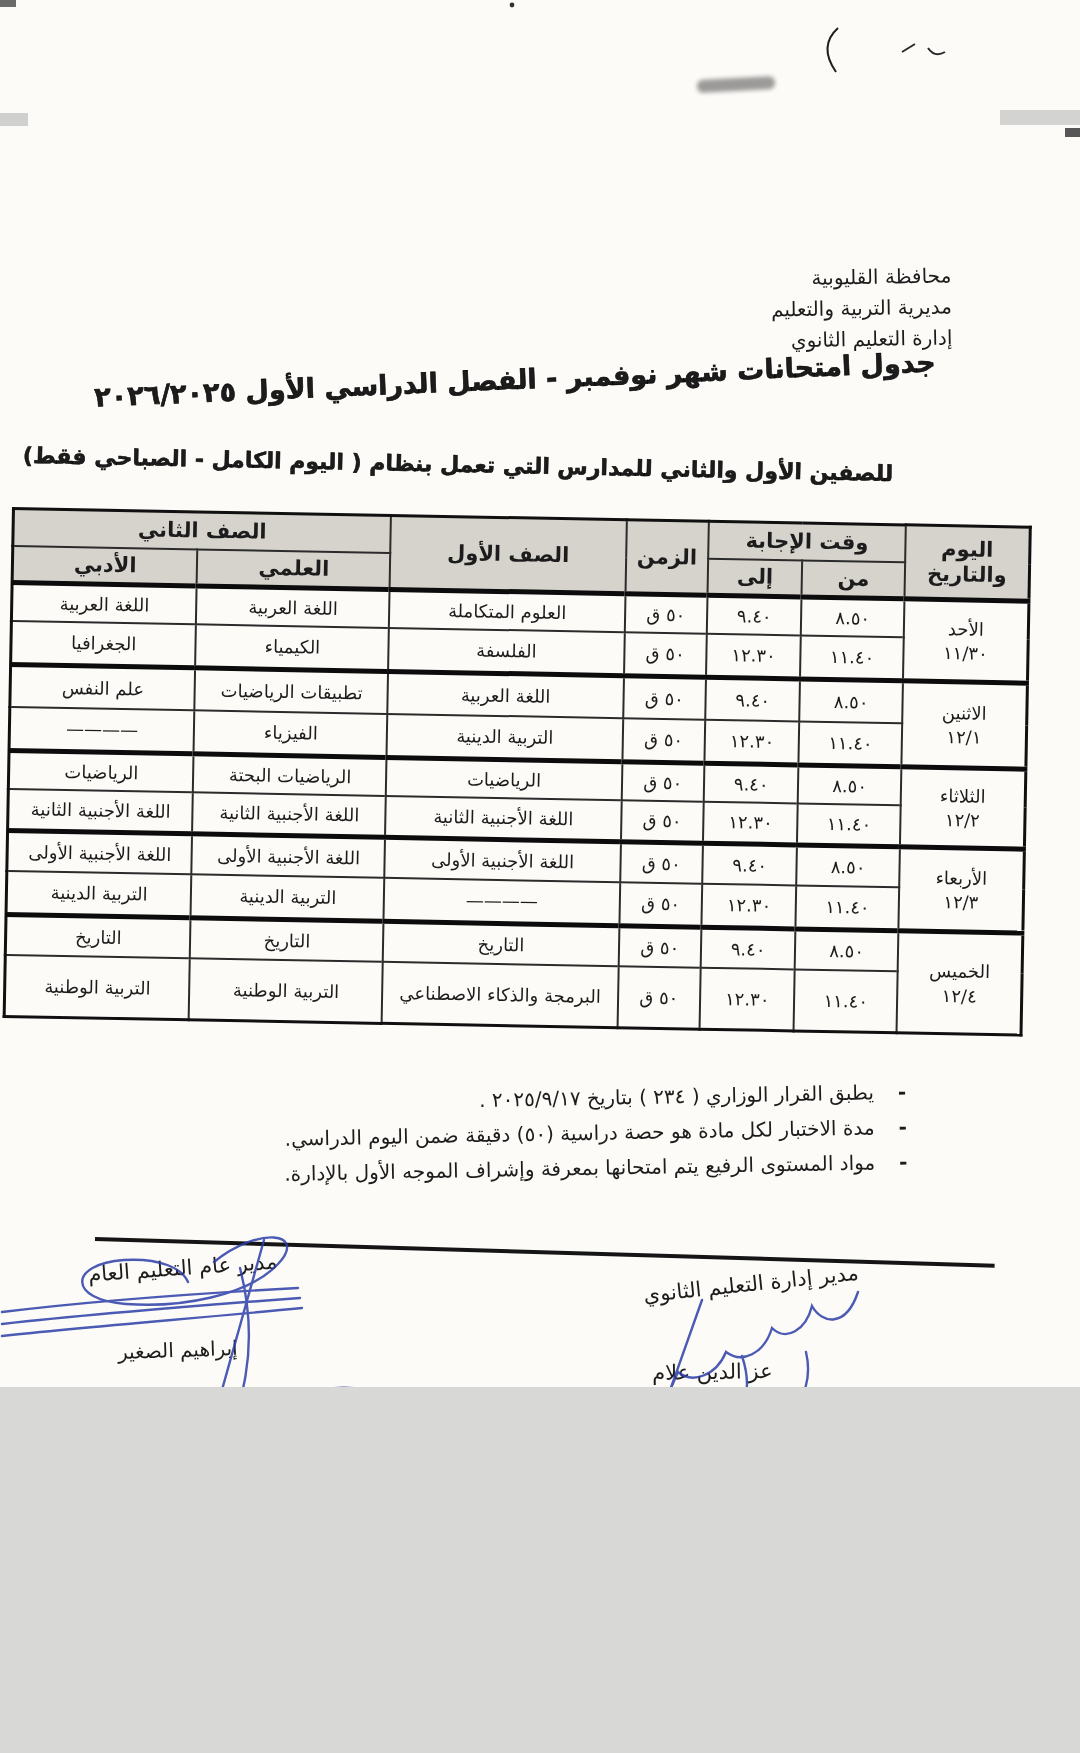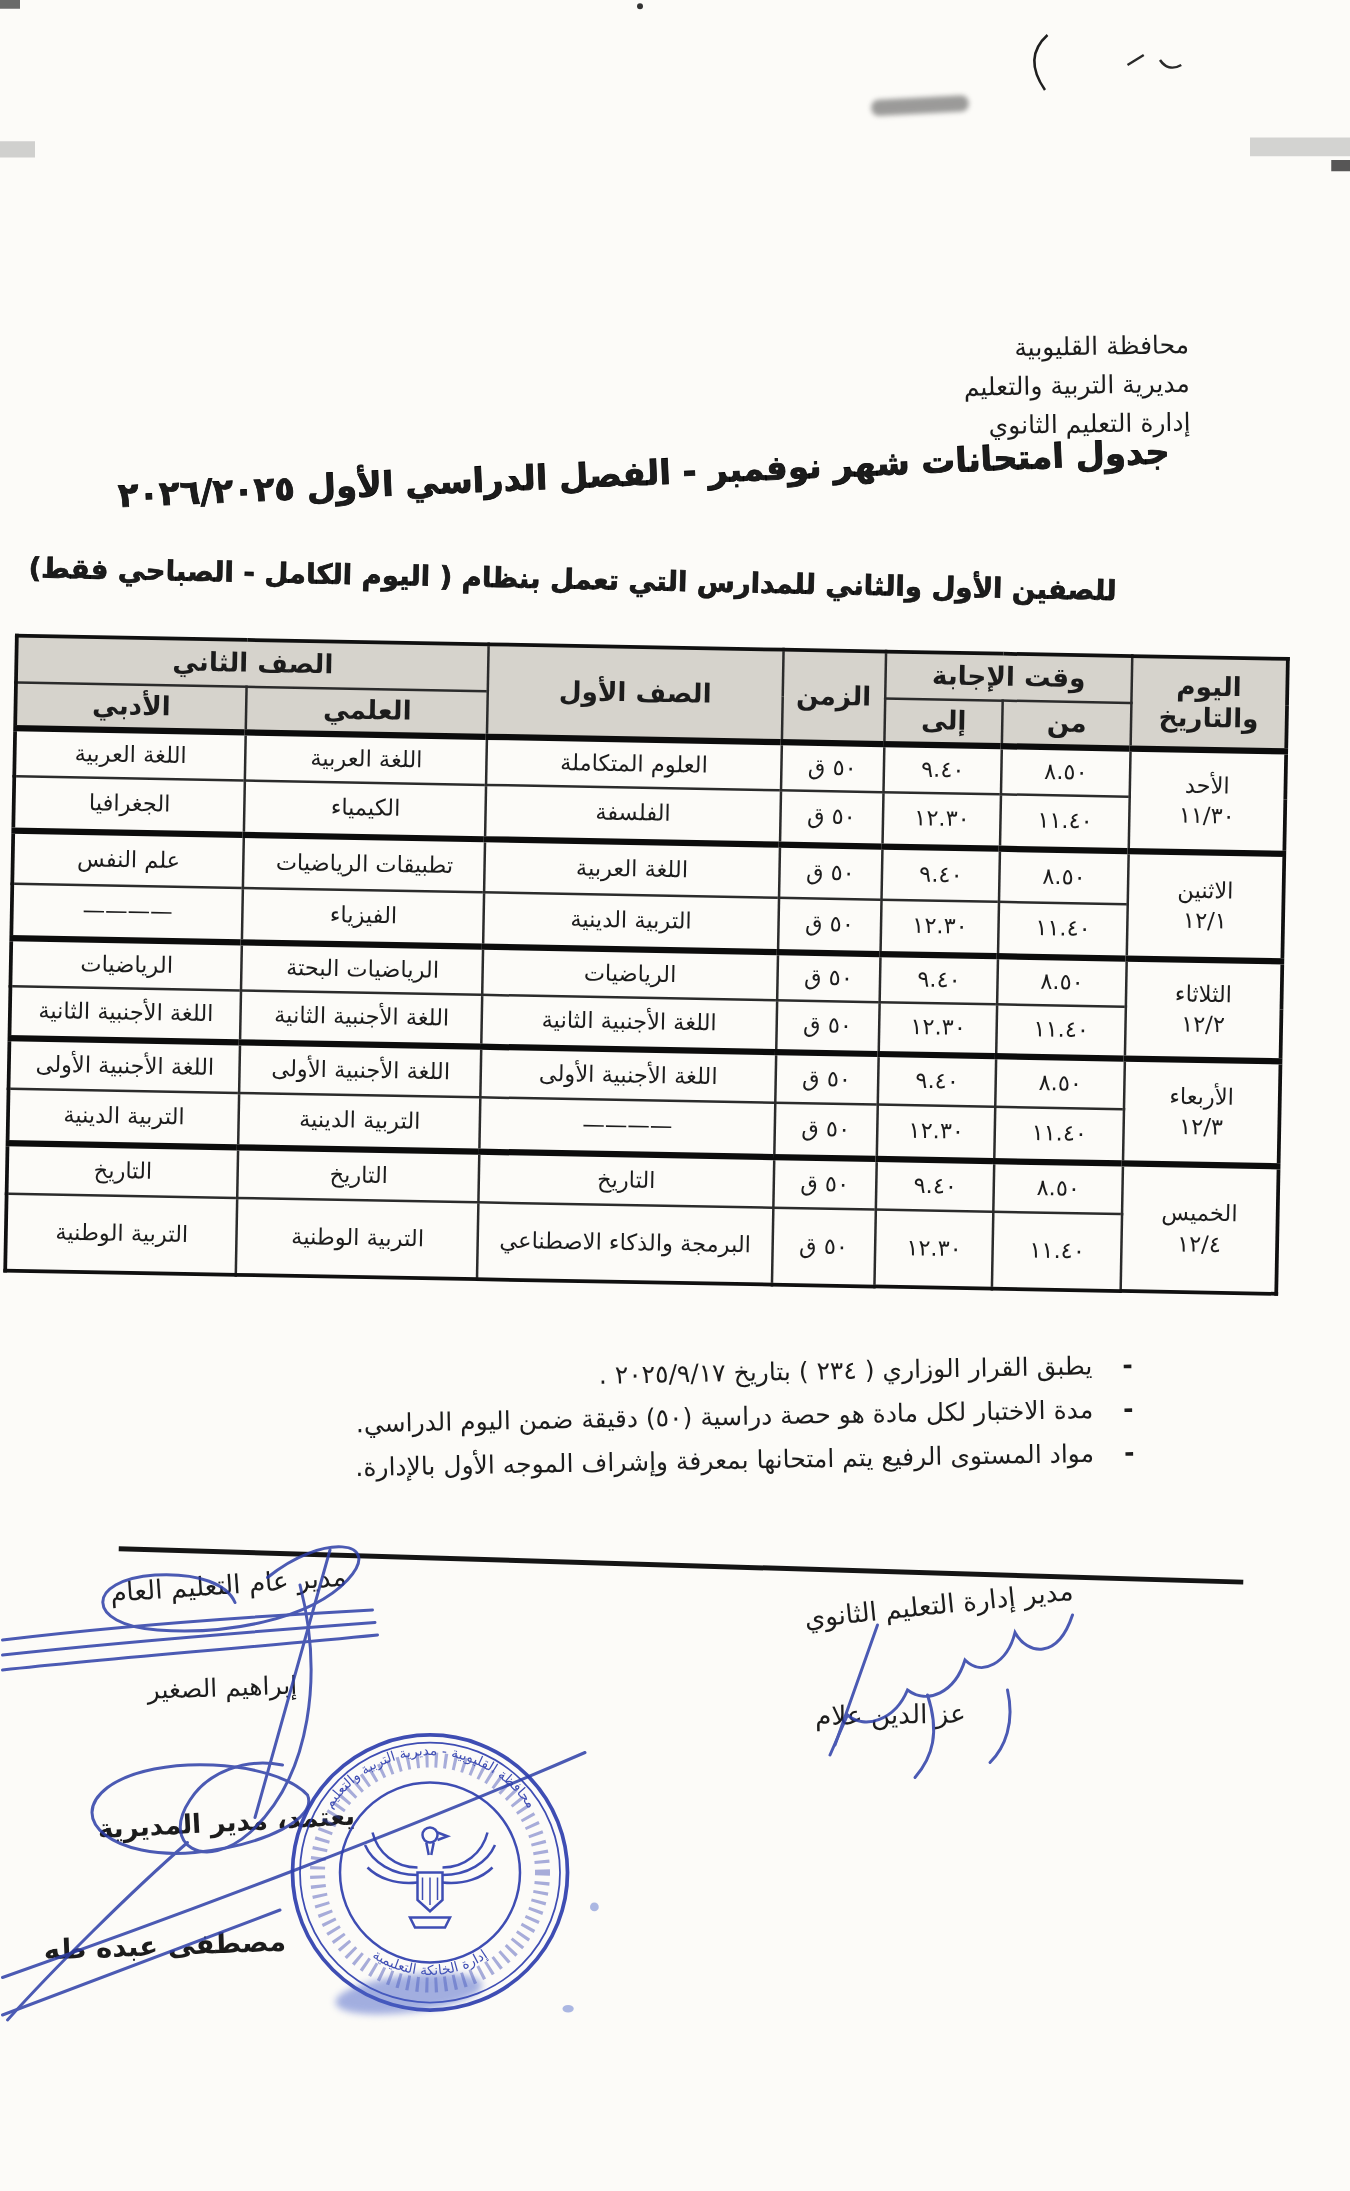--- a/index.html
+++ b/index.html
@@ -1,17 +1,17 @@
 <!DOCTYPE html>
 <html lang="ar" dir="rtl"><head>
 <meta charset="utf-8">
 <style>
   html,body{margin:0;padding:0;background:#d8d8d6;}
   .sheet{
-    position:relative;width:1080px;height:1753px;margin:0 auto;
+    position:relative;width:1080px;height:1387px;margin:0 auto;
     background:#fcfbf8;overflow:hidden;direction:rtl;
     font-family:"DejaVu Sans",sans-serif;color:#1c1c1c;
   }
   
   .art{position:absolute;}
   .art-corner{left:0;top:0;width:16px;height:7px;background:#3a3a3a;opacity:.75;}
   .art-strip-left{left:0;top:113px;width:28px;height:13px;background:#d0d0ce;}
   .art-strip-right{right:0;top:110px;width:80px;height:15px;background:#d3d3d1;}
   .art-tick-right{right:0;top:128px;width:15px;height:9px;background:#2d2d2d;opacity:.8;}
   .art-smudge{left:697px;top:78px;width:78px;height:13px;background:#4c4c4c;

